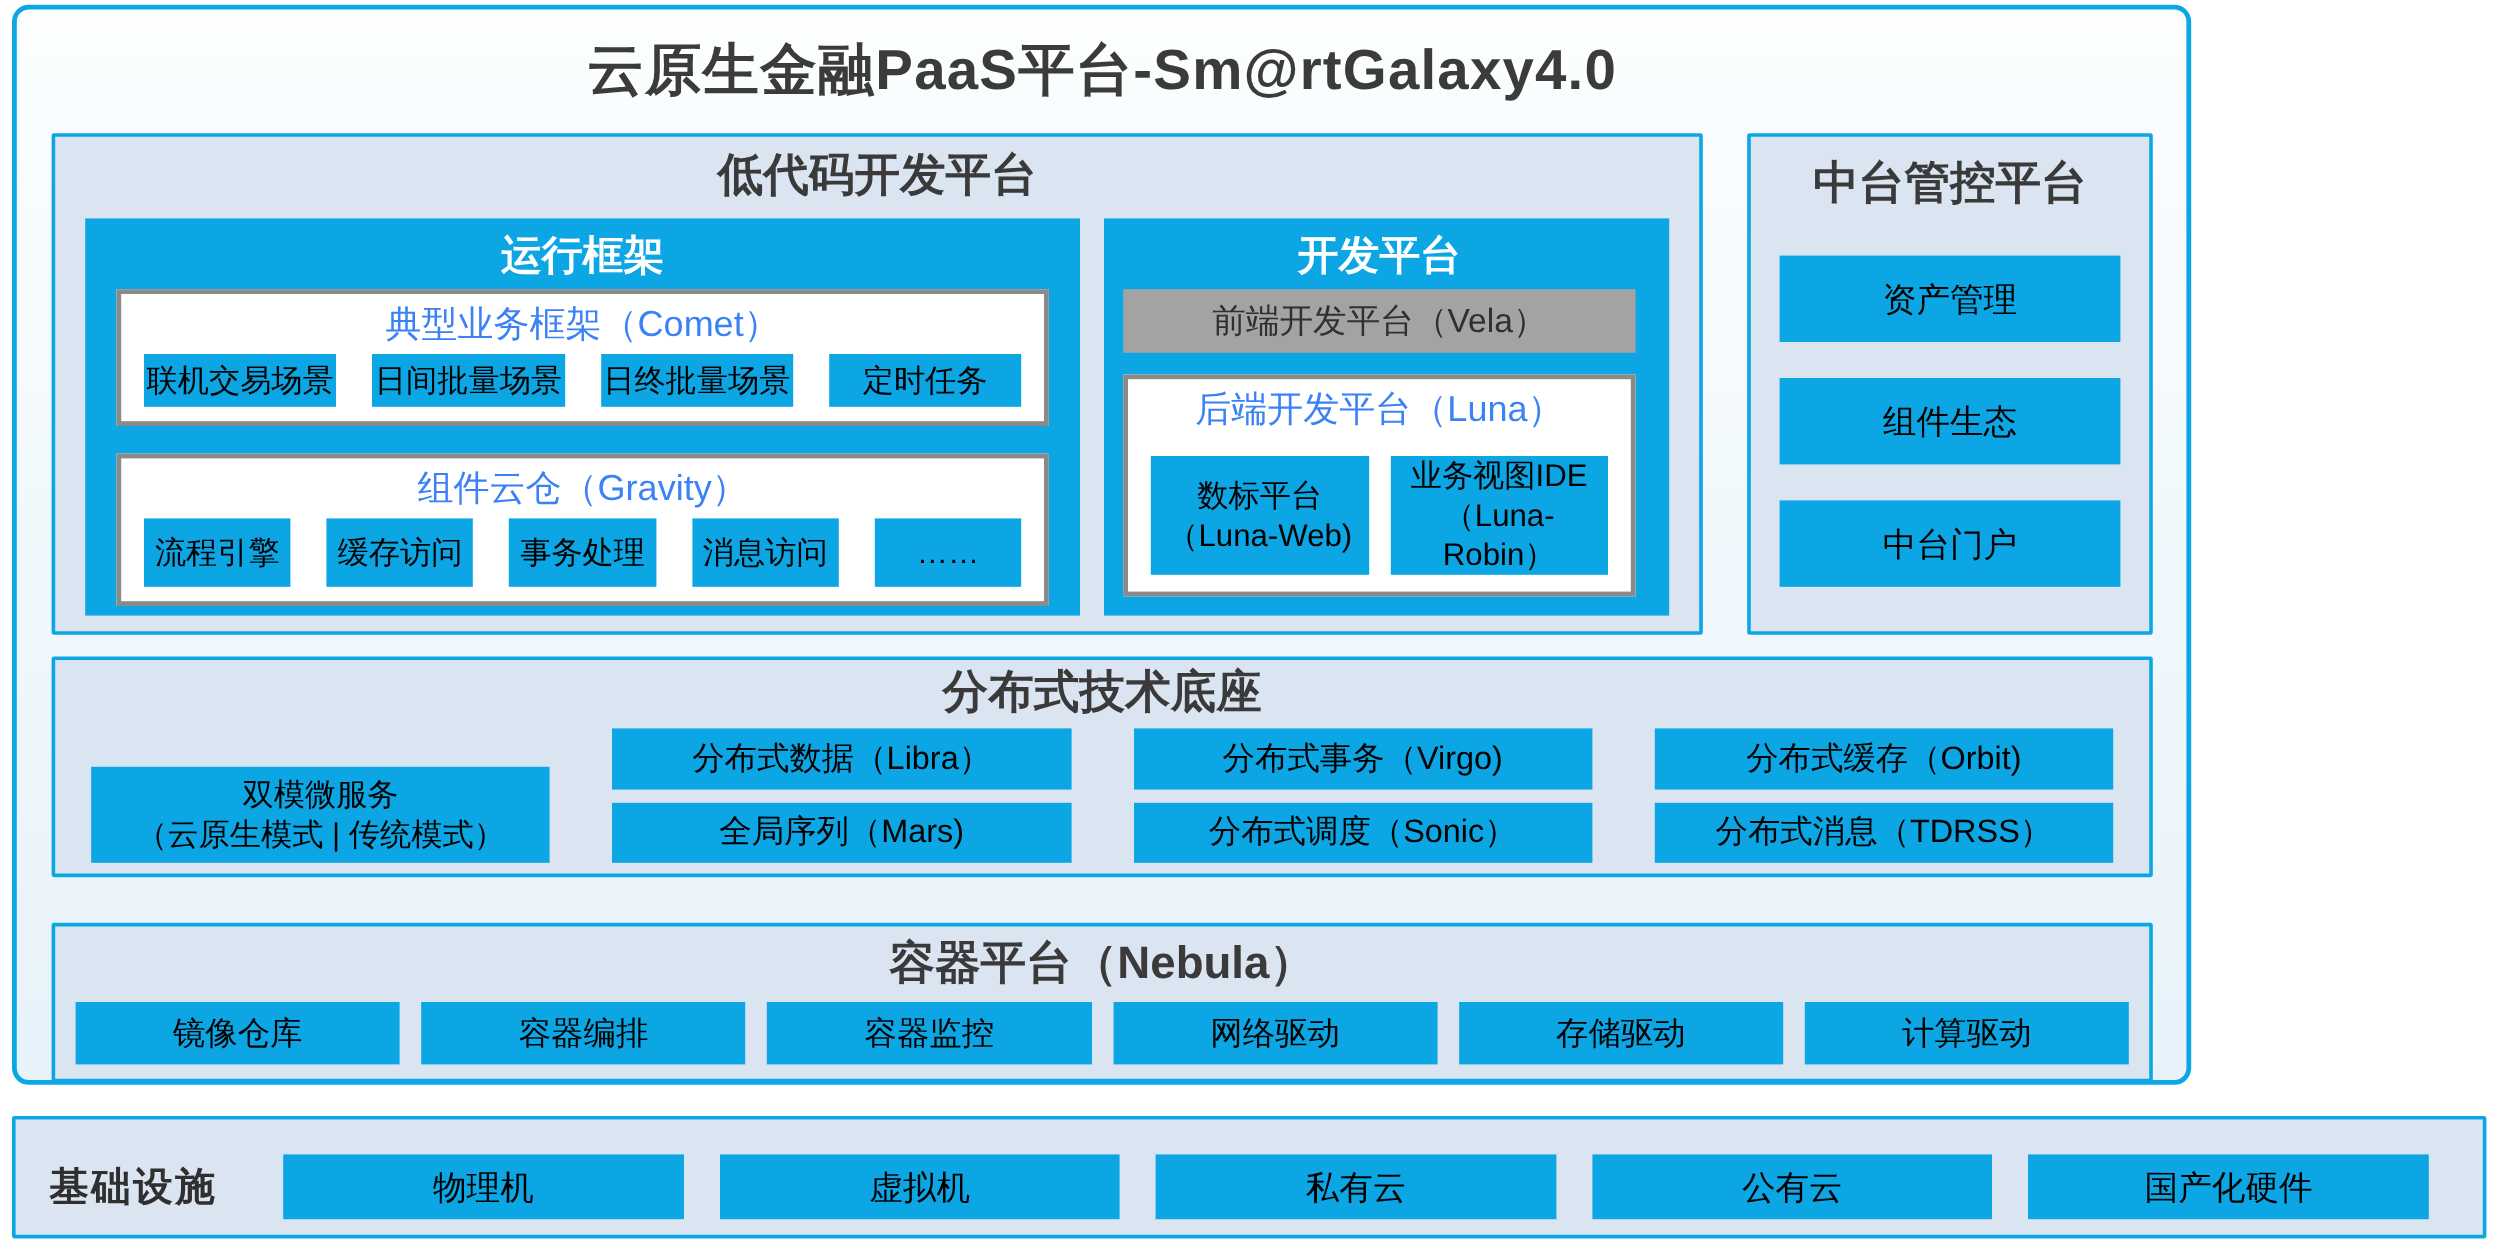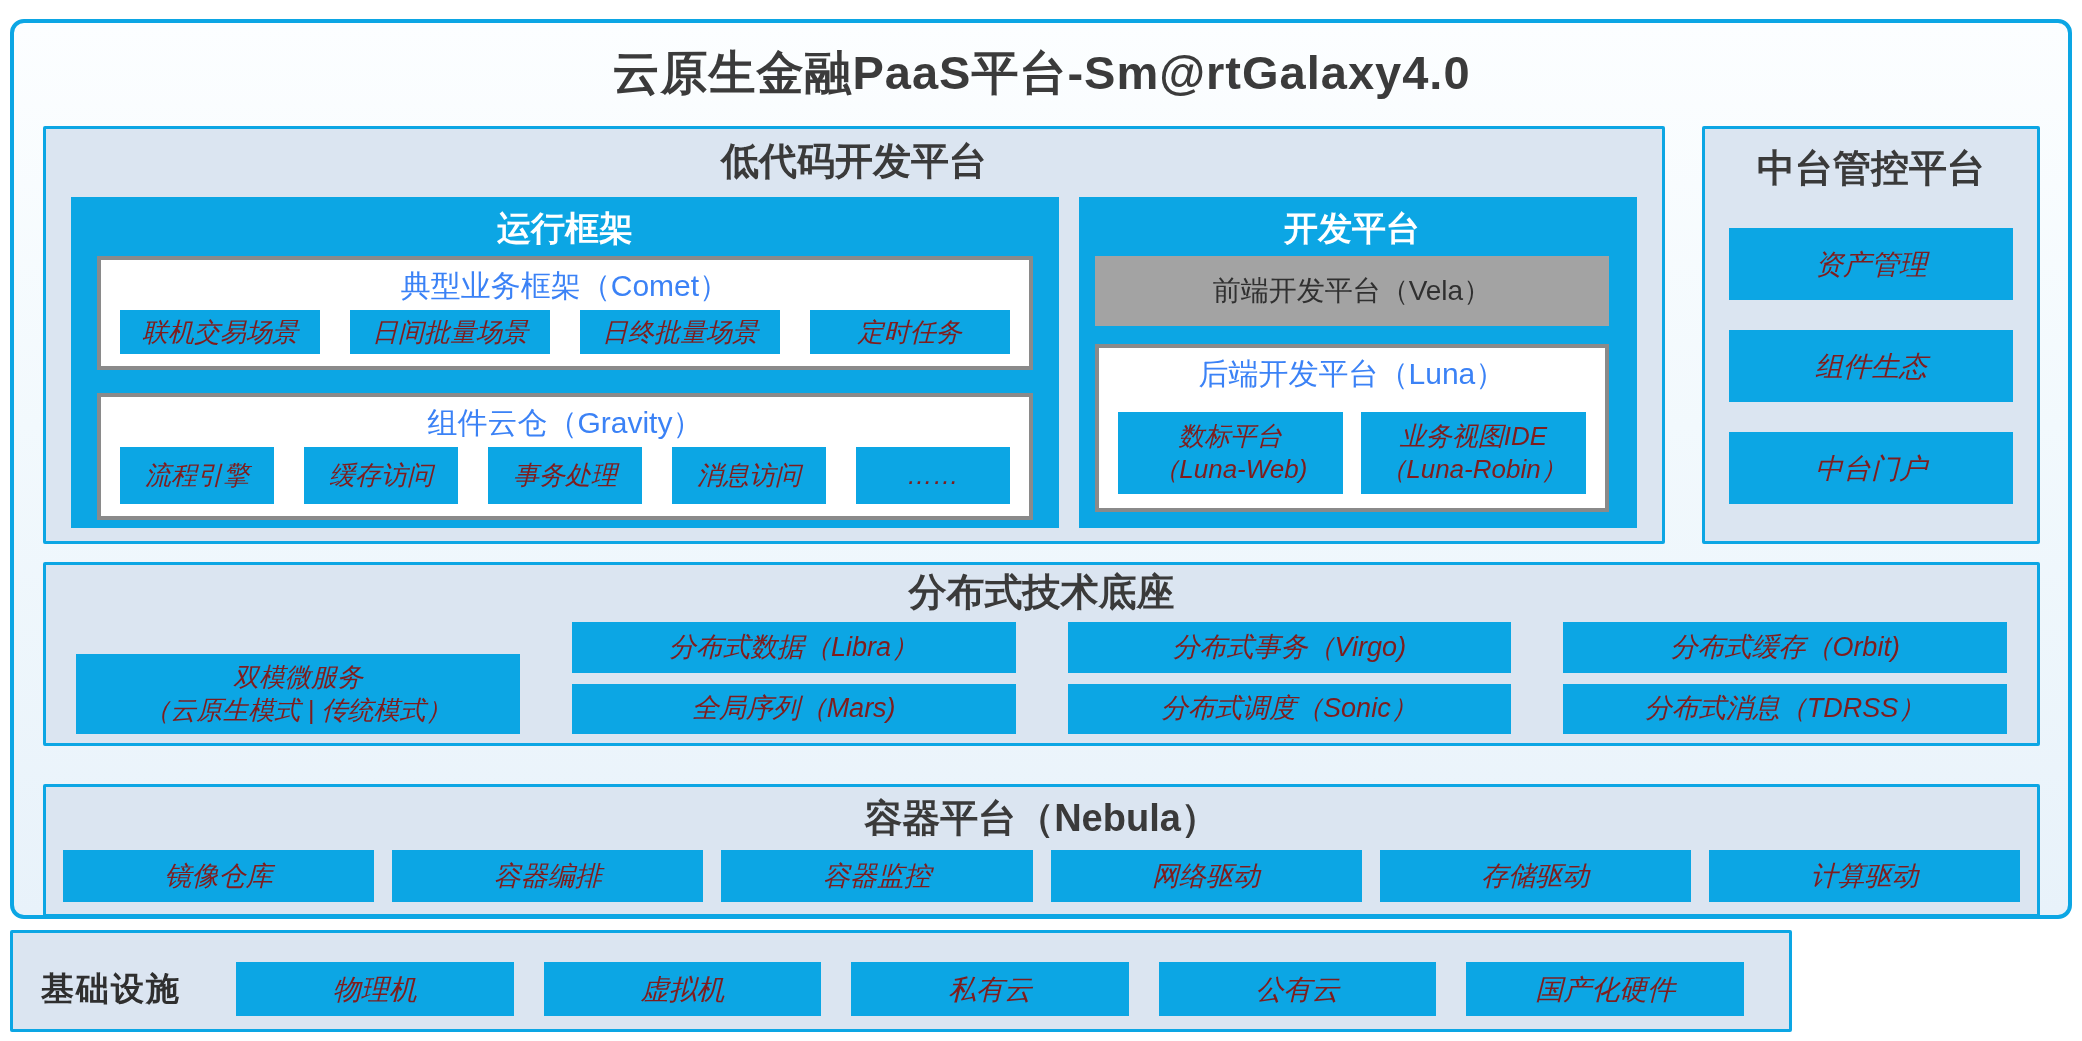--- a/index.html
+++ b/index.html
@@ -9,21 +9,21 @@
     --dark:#3c3c3c;
   }
   *{margin:0;padding:0;box-sizing:border-box;}
   html,body{background:#ffffff;}
   body{
     width:2082px;height:1041px;position:relative;
     font-family:"Liberation Sans","DejaVu Sans",sans-serif;
     color:var(--dark);
   }
   .outer{
-    position:absolute;left:10px;top:19px;width:2062px;height:900px;
+    position:absolute;left:10px;top:4px;width:1816px;height:900px;
     border:4px solid var(--cyan);border-radius:14px;
     background:linear-gradient(180deg,#fcfeff 0%,#f2f9fd 45%,#e8f2fa 100%);
     padding:0 28px 0 29px;
     overflow:hidden;
   }
   .page-title{
     margin-top:21px;text-align:center;
     font-size:47px;line-height:58px;font-weight:bold;color:#3b3b3b;
     letter-spacing:1px;
   }
@@ -55,23 +55,23 @@
     display:flex;flex-direction:column;
   }
   .frame-comet{flex:1;margin-bottom:23px;}
   .frame-gravity{flex:1.12;}
   .frame-heading{
     text-align:center;font-size:30px;line-height:34px;color:#3b82f6;
     padding:9px 0 7px 0;
   }
   .chip-row{display:flex;gap:30px;padding:0 19px;margin-bottom:12px;flex:1;}
   .chip{
-    background:var(--cyan);color:#7f1d1d;
+    background:var(--cyan);color:#000000;
     display:flex;flex-direction:column;align-items:center;justify-content:center;
-    font-size:26px;line-height:33px;text-align:right;flex:1;font-style:italic;
+    font-size:26px;line-height:33px;text-align:center;flex:1;
   }
   
   .vela-box{
     background:#a3a3a3;height:70px;display:flex;align-items:center;justify-content:center;
     font-size:28px;color:#303030;margin-bottom:18px;
   }
   .frame-luna{flex:1;}
   .luna-chips{display:flex;gap:18px;padding:0 19px;margin:14px 0 14px 0;flex:1;}
   
   .mid-panel{width:338px;display:flex;flex-direction:column;align-items:center;}
@@ -85,21 +85,21 @@
   .dist-col{flex:1;display:flex;flex-direction:column;gap:11px;}
   .dist-chip{flex:1;font-size:27px;}
   .dual-chip{height:100%;margin-top:32px;}
   
   .container-panel{margin-top:38px;height:133px;}
   .container-panel .panel-title{padding-top:12px;}
   .container-chips{display:flex;gap:18px;padding:0 17px;margin-top:13px;height:52px;}
   .container-chips .chip{font-size:27px;}
   
   .infra-panel{
-    position:absolute;left:10px;top:930px;width:1782px;height:102px;
+    position:absolute;left:10px;top:930px;width:2062px;height:102px;
     display:flex;align-items:center;
     padding:16px 45px 0 28px;
   }
   .infra-label{
     font-size:33px;font-weight:bold;color:#2f2f2f;
     flex:none;margin-right:55px;letter-spacing:2px;
   }
   .infra-chips{display:flex;gap:30px;flex:1;height:54px;}
   .infra-chips .chip{font-size:28px;}
 </style>

